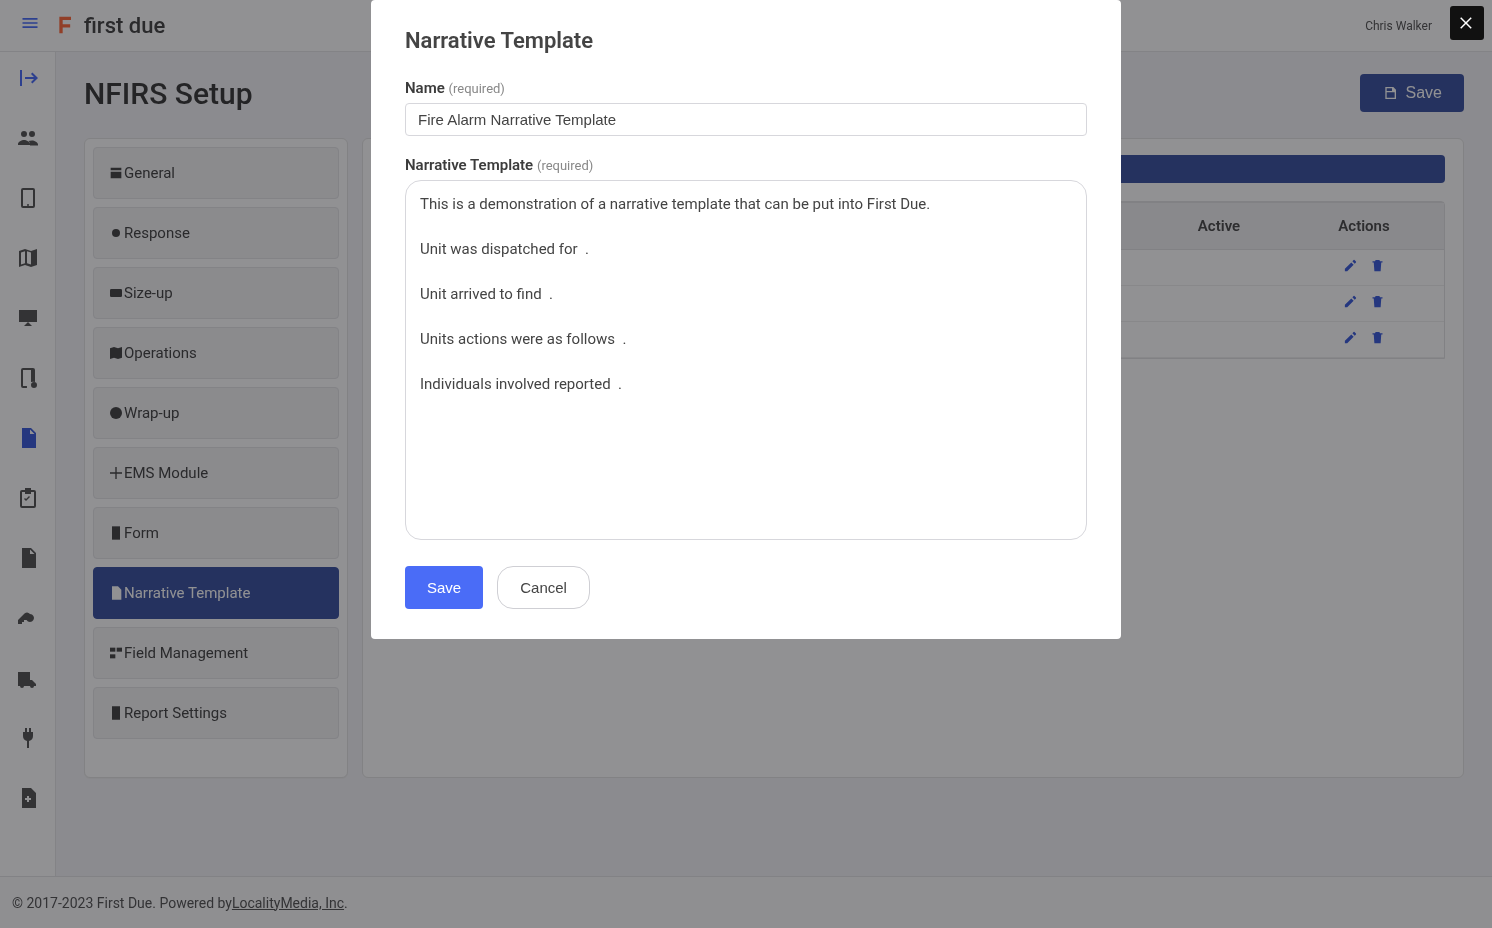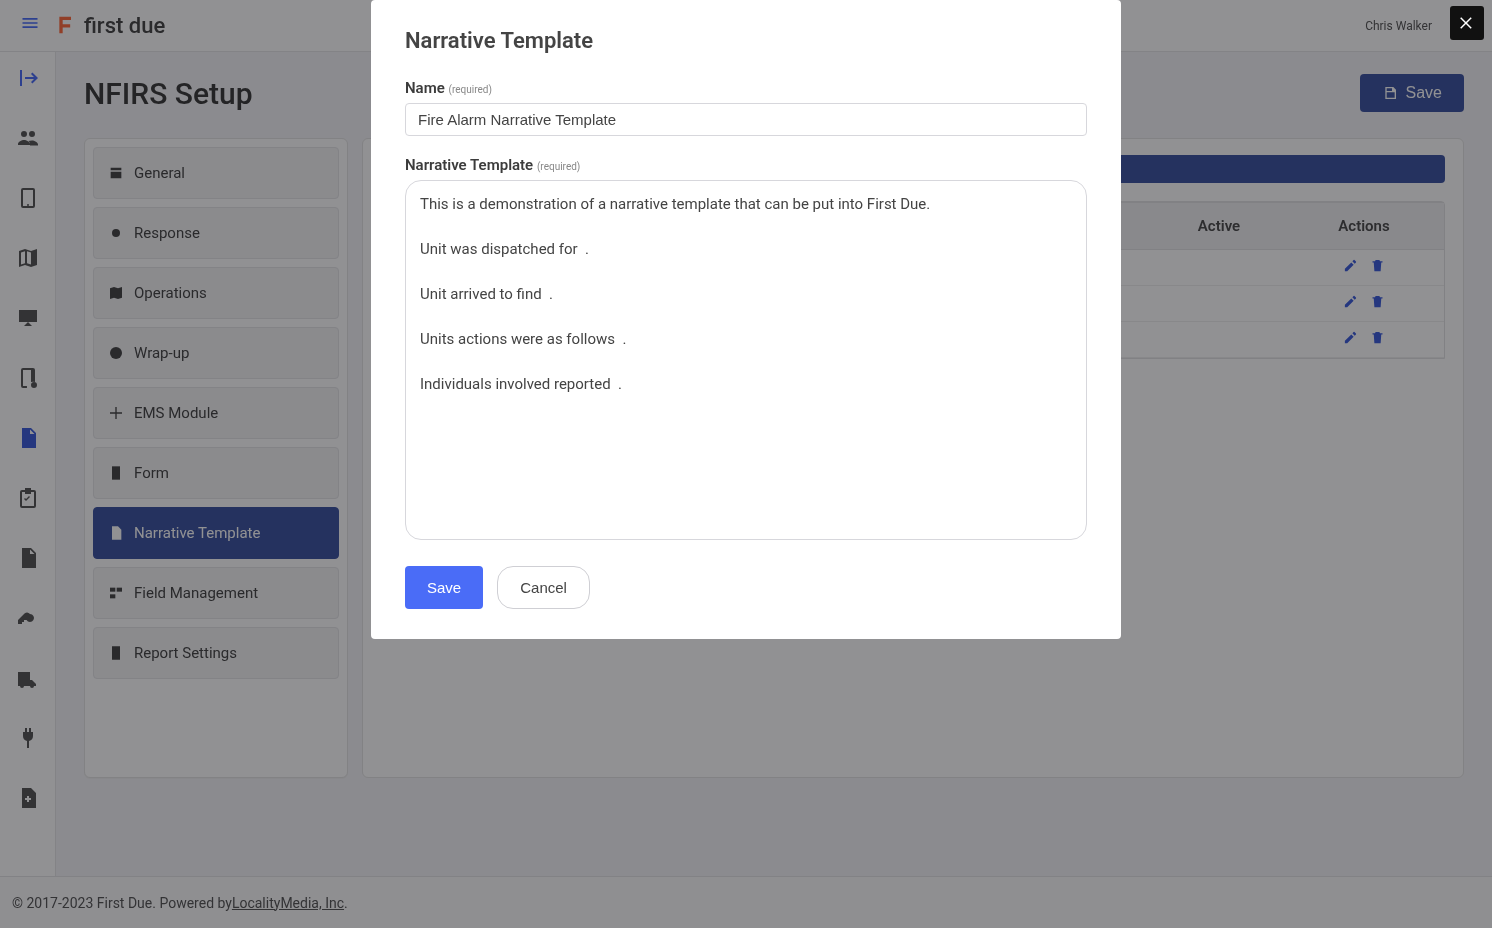--- a/index.html
+++ b/index.html
@@ -71,21 +71,21 @@
   
   .side-card {
     width: 264px;
     background:#fff;
     border:1px solid #e3e3e3;
     border-radius:6px;
     padding:8px;
     box-shadow: 0 1px 1px rgba(0,0,0,0.03);
   }
   .side-item {
-    display:flex; align-items:center; gap:10px;
+    display:flex; align-items:center; 
     padding: 16px 14px;
     font-size:15px;
     color:#444;
     border-radius:4px;
     background:#f4f4f5;
     margin-bottom:8px;
     border:1px solid #e5e5e7;
     cursor:pointer;
   }
   .side-item.active { background:#3b53a0; color:#fff; border-color:#3b53a0; }
@@ -141,21 +141,21 @@
     position:absolute; z-index:60;
     left:50%; transform:translateX(-50%);
     top:0;
     width: 750px;
     background:#fff;
     border-radius:4px;
     padding: 28px 34px 30px 34px;
   }
   .modal-title { font-size:22px; font-weight:600; color:#444; margin-bottom: 26px; }
   .field-label { font-size:15px; font-weight:600; color:#3c3c3c; margin-bottom:6px; }
-  .field-label .req { font-weight:400; color:#888; font-size:10px; }
+  .field-label .req { font-weight:400; color:#888; font-size:13px; }
   .text-input {
     width:100%; border:1px solid #d7d7dc; border-radius:4px;
     padding: 7px 12px; font-size:15px; color:#444; margin-bottom:20px;
   }
   .template-area {
     width:100%; height: 360px;
     border:1px solid #d7d7dc; border-radius:16px;
     padding: 12px 14px; font-size:15px; color:#444;
     line-height: 1.5; white-space:pre-wrap; overflow:auto;
     margin-bottom: 22px;
@@ -301,20 +301,28 @@
         <span>General</span>
       </div>
       <div class="side-item">
         <span class="si-icon">
             <svg viewBox="0 0 24 24">
               <circle cx="12" cy="12" r="6"></circle>
               <path d="M12 2v4M12 18v4M2 12h4M18 12h4"></path>
             </svg>
           </span>
         <span>Response</span>
+      </div>
+      <div class="side-item">
+        <span class="si-icon">
+            <svg viewBox="0 0 24 24">
+              <rect x="3" y="6" width="18" height="12" rx="2"></rect>
+            </svg>
+          </span>
+        <span>Size-up</span>
       </div>
       <div class="side-item">
         <span class="si-icon">
             <svg viewBox="0 0 24 24">
               <path d="M3 5l6-2 6 2 6-2v16l-6 2-6-2-6 2z"></path>
             </svg>
           </span>
         <span>Operations</span>
       </div>
       <div class="side-item">

